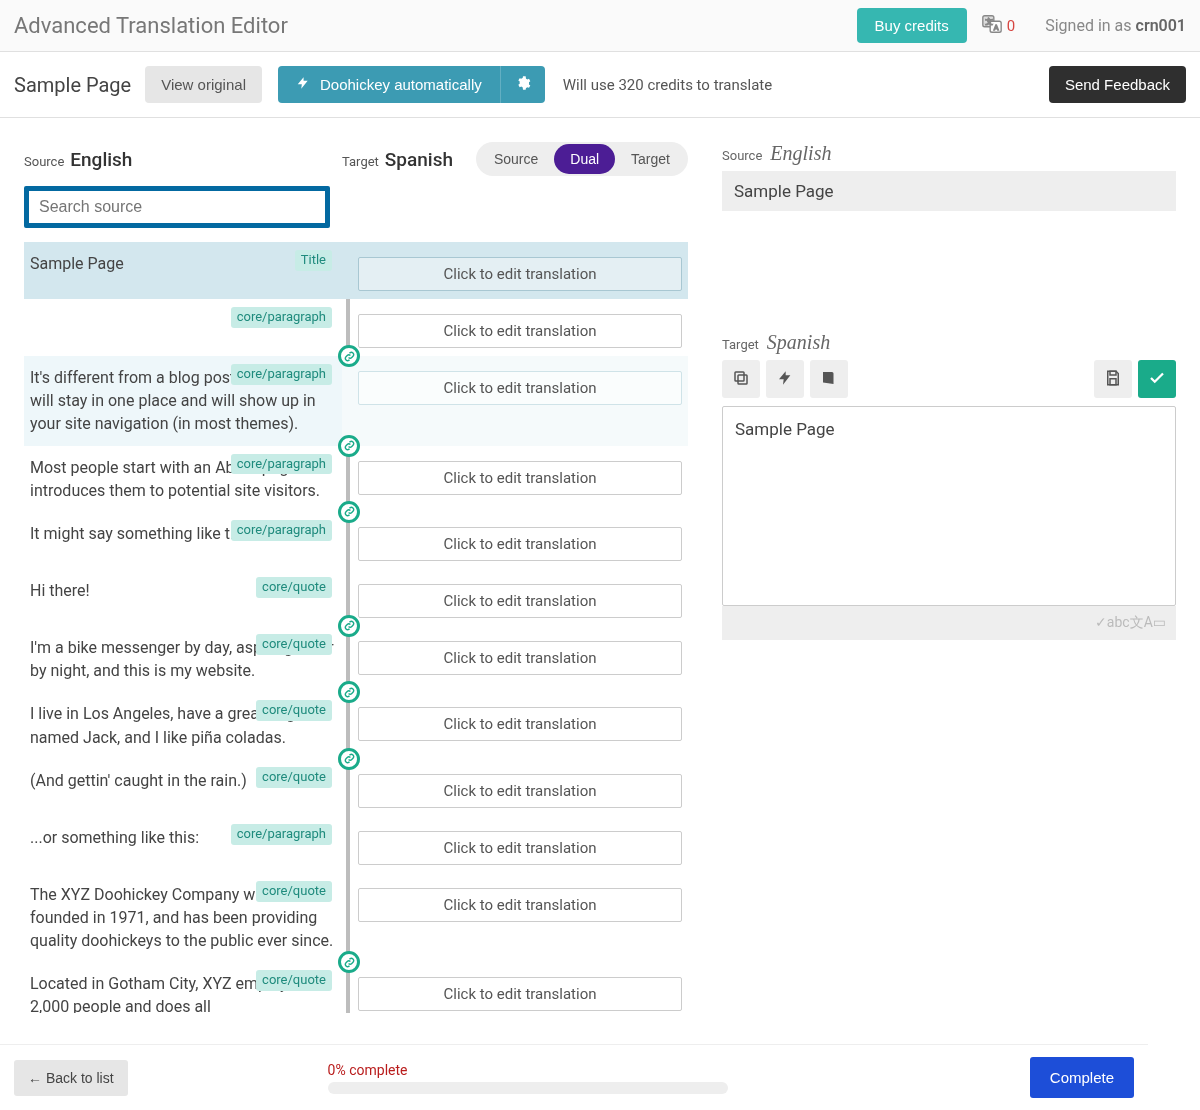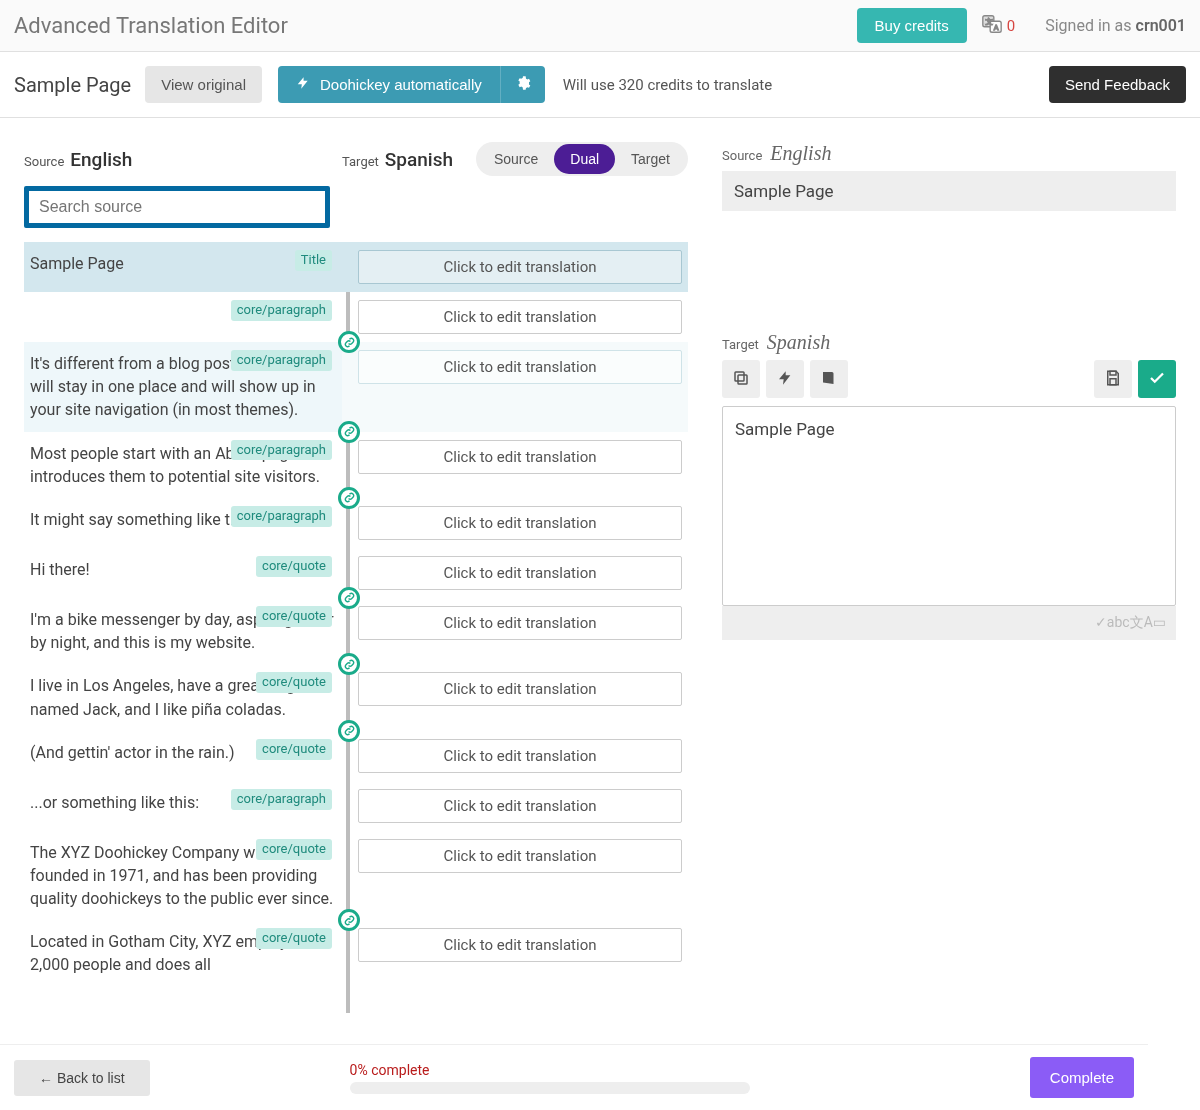--- a/index.html
+++ b/index.html
@@ -208,21 +208,21 @@
     right: 10px;
     background: #c7ece6;
     color: #1f8b7d;
     font-size: 13px;
     padding: 1px 6px;
     border-radius: 3px;
   }
   .seg-src .text { display: block; padding-right: 0; }
   .seg-tgt {
     flex: 1;
-    padding: 8px 6px 8px 16px;
+    padding: 15px 6px 8px 16px;
   }
   .edit-placeholder {
     border: 1px solid #ccc;
     border-radius: 2px;
     background: #fff;
     padding: 7px 10px;
     font-size: 15px;
     color: #555;
     text-align: center;
     cursor: text;
@@ -317,42 +317,42 @@
     width: 1148px;
     padding: 12px 14px;
     background: #fff;
     border-top: 1px solid #eee;
     display: flex;
     align-items: center;
   }
   .back-btn {
     background: #e6e6e6;
     border: none;
-    padding: 10px 25px;
+    padding: 10px 14px;
     border-radius: 3px;
     color: #444;
     font-size: 14px;
     cursor: pointer;
   }
   .progress-wrap {
     margin-left: 200px;
     display: flex;
     flex-direction: column;
     gap: 4px;
     width: 400px;
   }
   .progress-label { font-size: 14px; color: #b91c1c; }
   .progress-bar {
     height: 12px;
     background: #eee;
     border-radius: 6px;
   }
   .footer-spacer { flex: 1; }
   .complete-btn {
-    background: #8b5cf6;
+    background: #1d4ed8;
     color: #fff;
     border: none;
     padding: 12px 20px;
     border-radius: 3px;
     font-size: 15px;
     cursor: pointer;
   }
 </style>
 </head>
 <body>
@@ -525,21 +525,21 @@
           </div>
           <div class="link-badge">
             <svg viewBox="0 0 24 24" fill="none" stroke="#1aab8a" stroke-width="3">
               <path d="M10 14a5 5 0 0 0 7 0l3-3a5 5 0 0 0-7-7l-1 1"></path>
               <path d="M14 10a5 5 0 0 0-7 0l-3 3a5 5 0 0 0 7 7l1-1"></path>
             </svg>
           </div>
         </div>
         <div class="segment-row">
           <div class="seg-src">
-            <span class="text">(And gettin' actor in the rain.)</span>
+            <span class="text">(And gettin' caught in the rain.)</span>
             <span class="type-tag">core/quote</span>
           </div>
           <div class="seg-tgt">
             <div class="edit-placeholder">Click to edit translation</div>
           </div>
         </div>
         <div class="segment-row">
           <div class="seg-src">
             <span class="text">...or something like this:</span>
             <span class="type-tag">core/paragraph</span>

